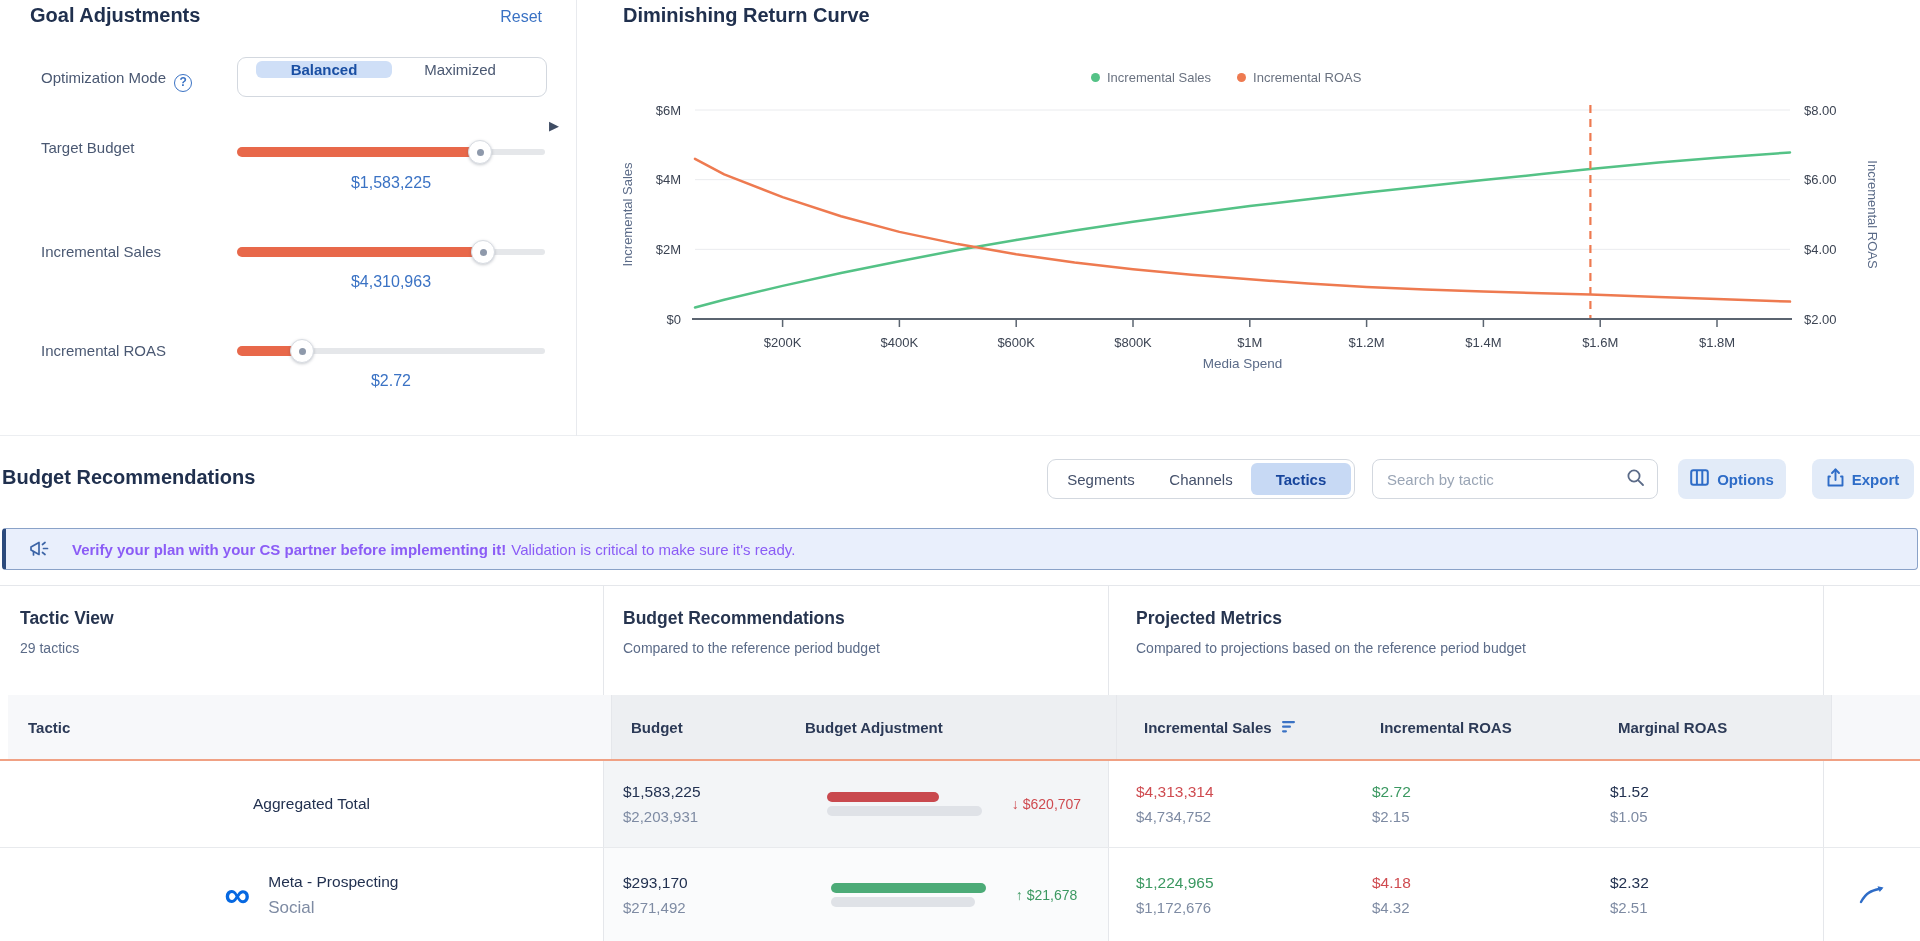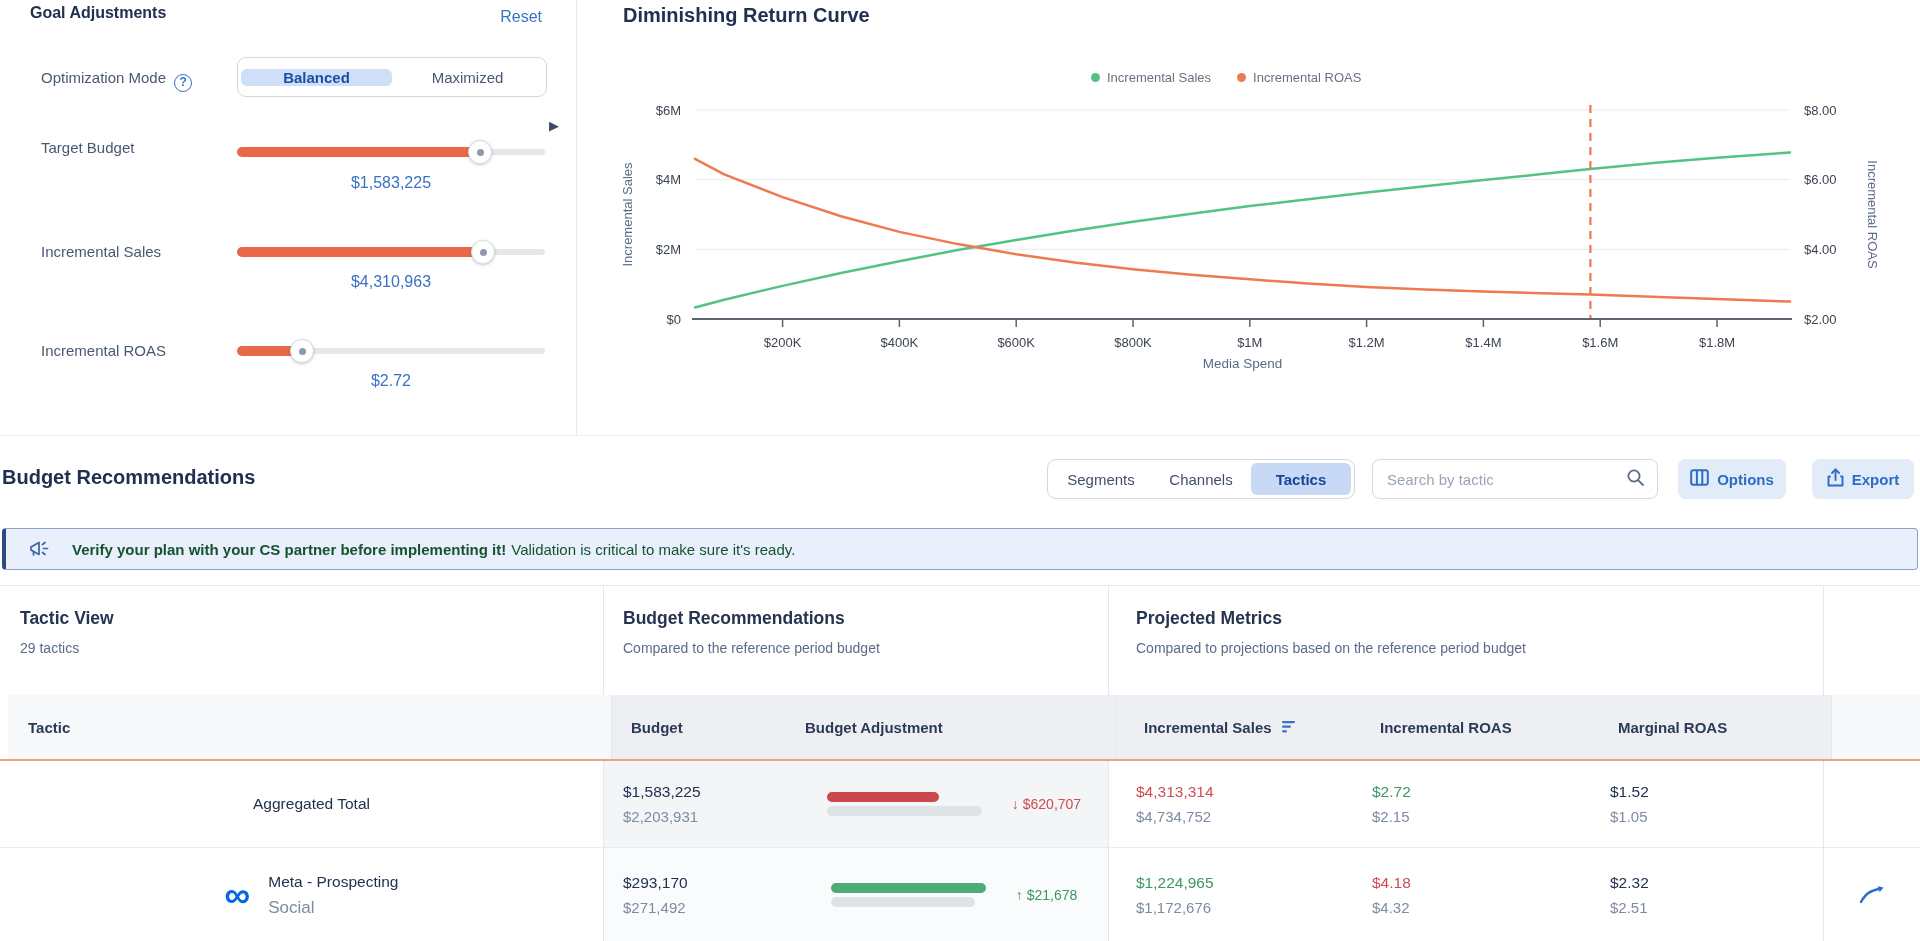--- a/index.html
+++ b/index.html
@@ -3,27 +3,27 @@
 <meta charset="utf-8">
 <style>
   * { box-sizing: border-box; margin: 0; padding: 0; }
   html,body { width:1920px; height:941px; overflow:hidden; background:#fff;
     font-family:"Liberation Sans", sans-serif; color:#223150; }
   .stage { position:relative; width:1920px; height:941px; background:#fff; }
 
   
   .top-section { position:absolute; left:0; top:0; width:1920px; height:436px; border-bottom:1px solid #eceef1; }
   .goal-panel { position:absolute; left:0; top:0; width:577px; height:436px; border-right:1px solid #e8eaee; }
-  .gp-title { position:absolute; left:30px; top:4px; font-size:16px; font-weight:700; color:#20304e; }
+  .gp-title { position:absolute; left:30px; top:4px; font-size:20px; font-weight:700; color:#20304e; }
   .gp-reset { position:absolute; right:34px; top:8px; font-size:16px; color:#3a72c4; cursor:pointer; }
   .gp-label { position:absolute; left:41px; font-size:15px; color:#4a5872; line-height:22px; white-space:nowrap; }
   .help-icon { display:inline-block; width:18px; height:18px; border:1.6px solid #3a72c4; border-radius:50%;
     color:#3a72c4; font-size:12px; font-weight:700; text-align:center; line-height:15px; margin-left:8px; vertical-align:-3px; }
   .seg-toggle { position:absolute; left:237px; top:57px; width:310px; height:40px; border:1px solid #d3d8df;
-    border-radius:9px; background:#fff; display:flex; align-items:center; padding:3px; }
+    border-radius:9px; background:#fff; display:flex; align-items:flex-end; padding:18px; }
   .seg-opt { flex:1; display:flex; align-items:center; justify-content:center; font-size:15px; color:#4a5872;
     border-radius:6px; cursor:pointer; }
   .seg-opt.sel { background:#cfdff7; color:#1a4fa3; font-weight:700; }
   .sl-track { position:absolute; left:237px; width:308px; height:22px; cursor:pointer; }
   .sl-rail { position:absolute; left:0; right:0; top:8px; height:6px; border-radius:3px; background:#e5e7ea; }
   .sl-fill { position:absolute; left:0; top:6px; height:10px; border-radius:5px; background:#e8684a; }
   .sl-handle { position:absolute; top:-1px; width:24px; height:24px; background:#fff; border:1px solid #d8dce2;
     border-radius:50%; box-shadow:0 1px 3px rgba(40,50,70,.25); }
   .sl-dot { position:absolute; left:8px; top:8px; width:7px; height:7px; border-radius:50%; background:#8e99ab; }
   .sl-value { position:absolute; left:237px; width:308px; text-align:center; font-size:16px; color:#3a72c4; }
@@ -54,21 +54,21 @@
     display:flex; align-items:center; justify-content:center; gap:8px; font-size:15px; font-weight:700;
     color:#2e6cc7; cursor:pointer; font-family:"Liberation Sans",sans-serif; }
   .btn-options { left:1678px; width:108px; }
   .btn-export { left:1812px; width:102px; }
 
   
   .banner { position:absolute; left:2px; top:528px; width:1916px; height:42px; background:#e9effc;
     border:1px solid #8aa2c8; border-left:4px solid #2c4a7c; border-radius:4px;
     display:flex; align-items:center; padding-left:22px; }
   .banner-icon { margin-right:22px; display:flex; }
-  .banner-text { font-size:15px; color:#14532d; }
+  .banner-text { font-size:15px; color:#8b5cf6; }
   .banner-text b { margin-right:5px; }
 
   
   .tbl { position:absolute; left:0; top:585px; width:1920px; height:356px; border-top:1px solid #e5e7eb;
     background:#fff; overflow:hidden; }
   .trow { display:grid; grid-template-columns:603px 177px 328px 247px 235px 233px 97px; }
   .bl { border-left:1px solid #e5e7eb; }
   .group-row { height:109px; }
   .gcell { padding-top:22px; }
   .gcell .g-title { font-size:17.5px; font-weight:700; color:#26344f; }

